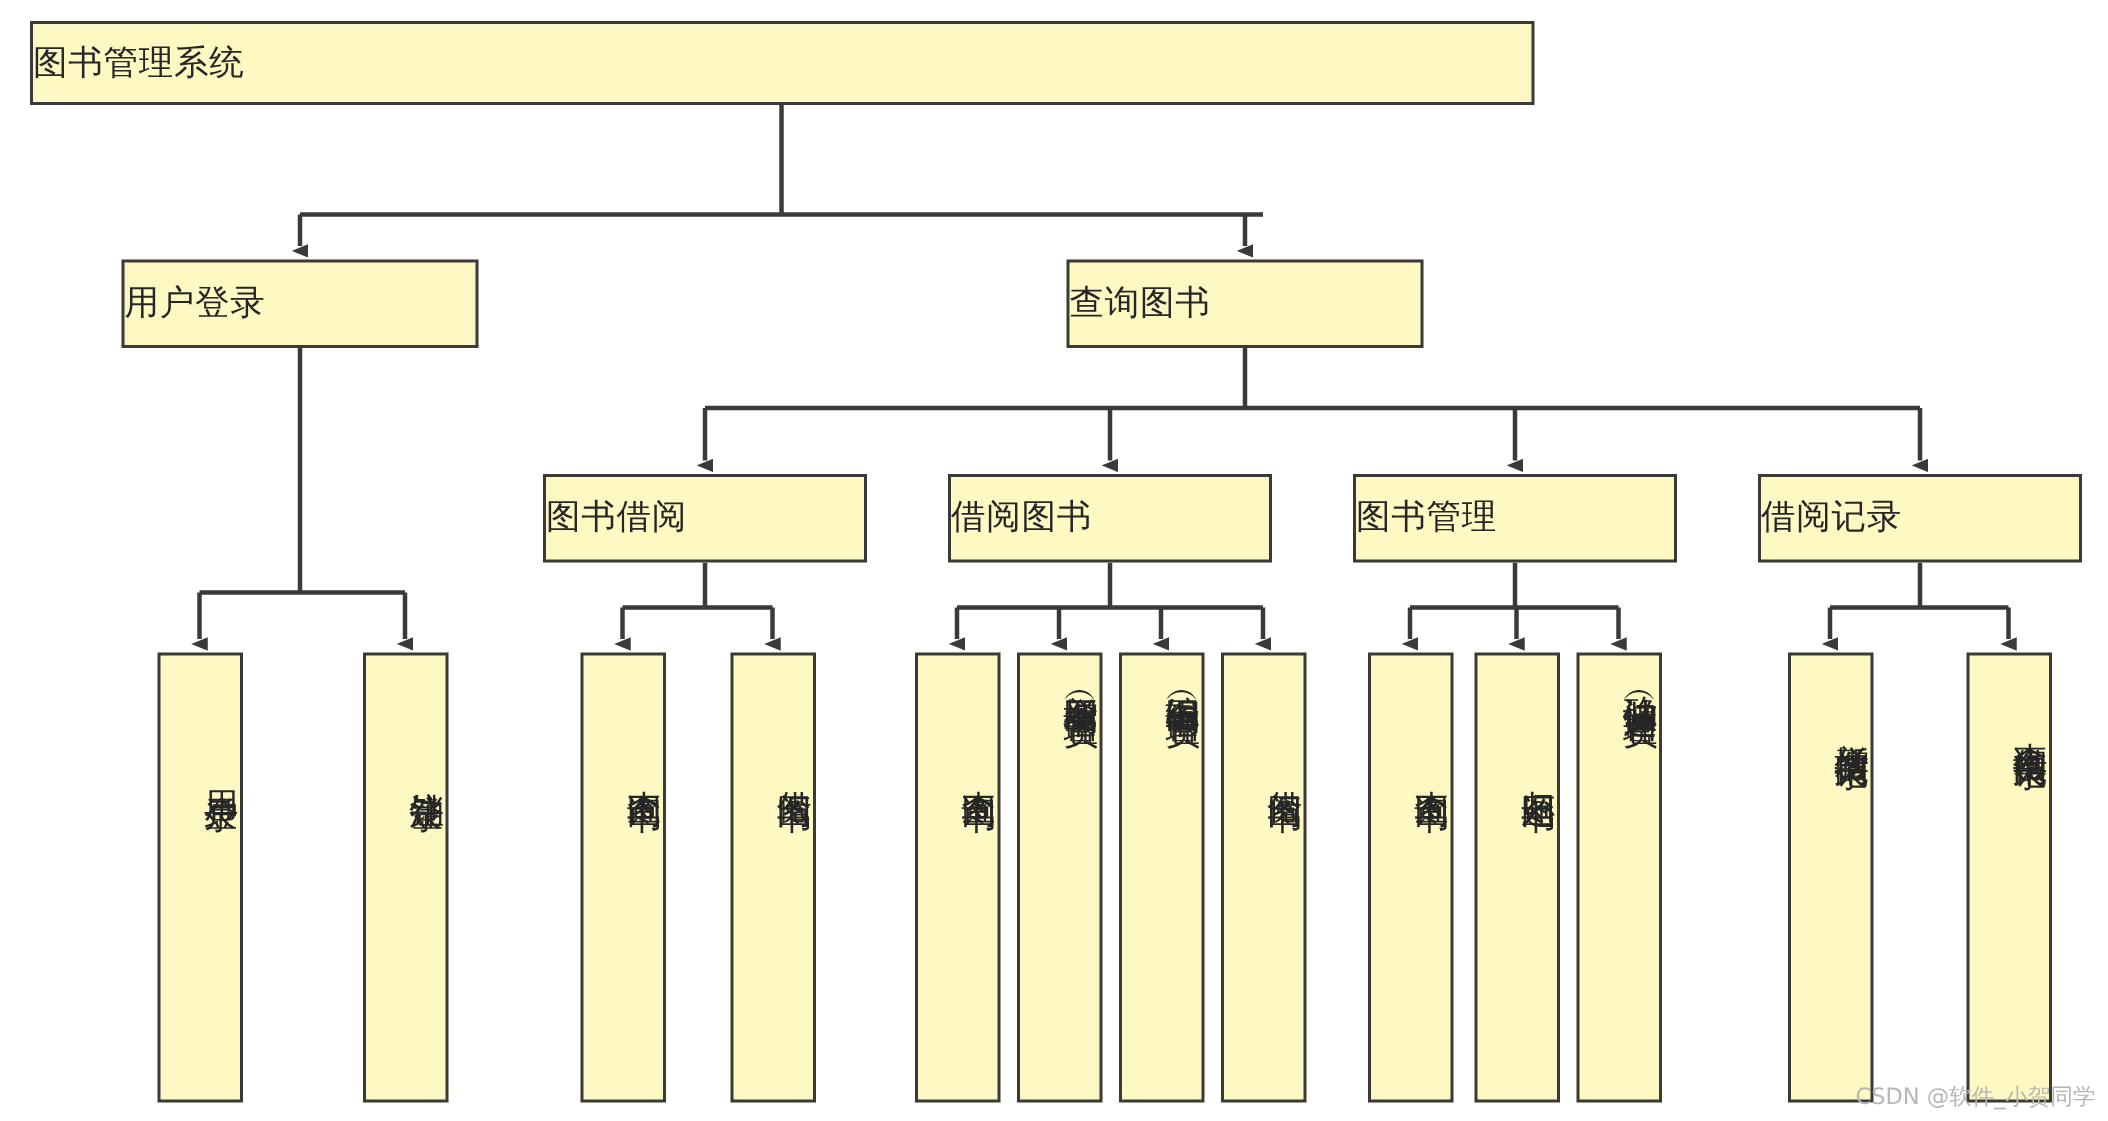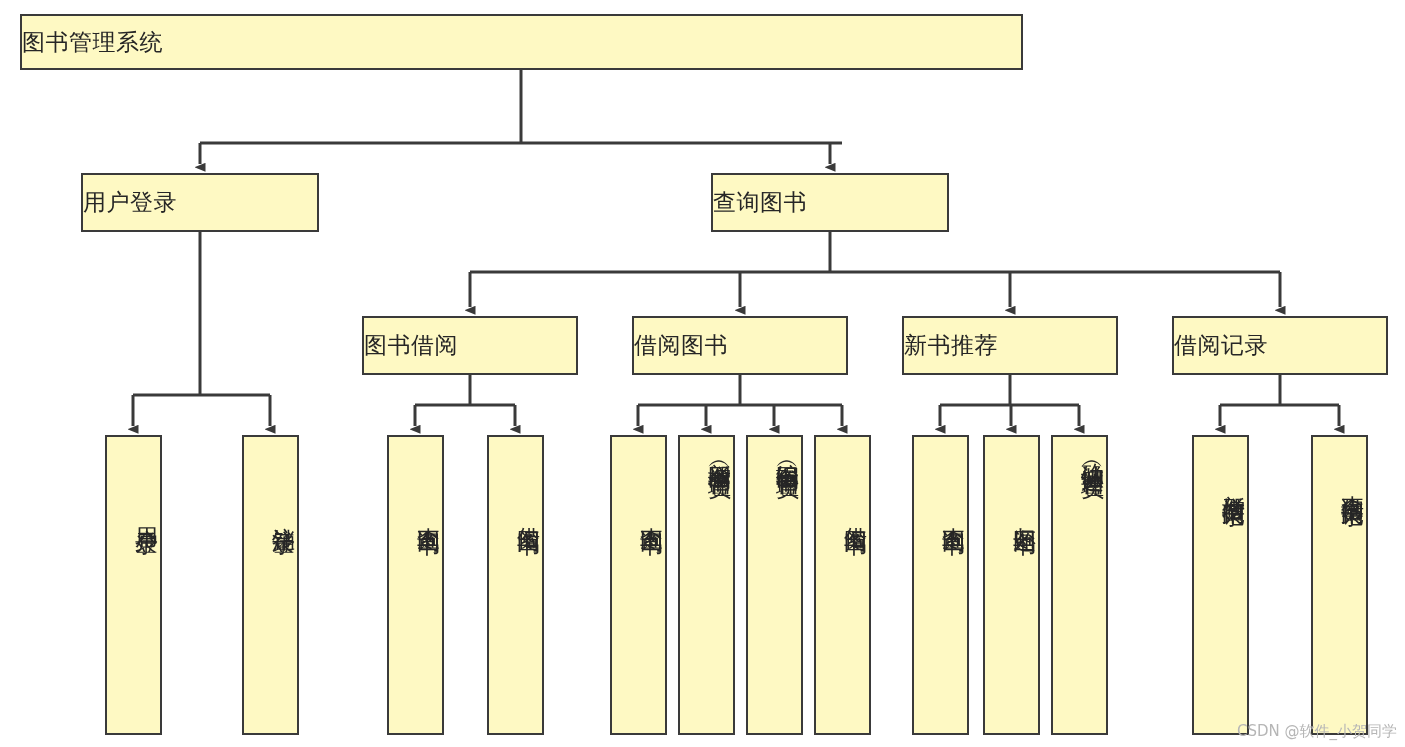--- a/index.html
+++ b/index.html
@@ -132,21 +132,21 @@
     <span class="node-label">查询图书</span>
   </div>
 
   <div class="node h-node" style="left:362px; top:316px; width:216px; height:59px;">
     <span class="node-label">图书借阅</span>
   </div>
   <div class="node h-node" style="left:632px; top:316px; width:216px; height:59px;">
     <span class="node-label">借阅图书</span>
   </div>
   <div class="node h-node" style="left:902px; top:316px; width:216px; height:59px;">
-    <span class="node-label">新书推荐</span>
+    <span class="node-label">图书管理</span>
   </div>
   <div class="node h-node" style="left:1172px; top:316px; width:216px; height:59px;">
     <span class="node-label">借阅记录</span>
   </div>
 
   <div class="node v-node" style="left:105px; top:435px; width:57px; height:300px; padding-top:72px;">
     <span class="node-label">用户登录</span>
   </div>
   <div class="node v-node" style="left:242px; top:435px; width:57px; height:300px; padding-top:72px;">
     <span class="node-label">注销登录</span>

